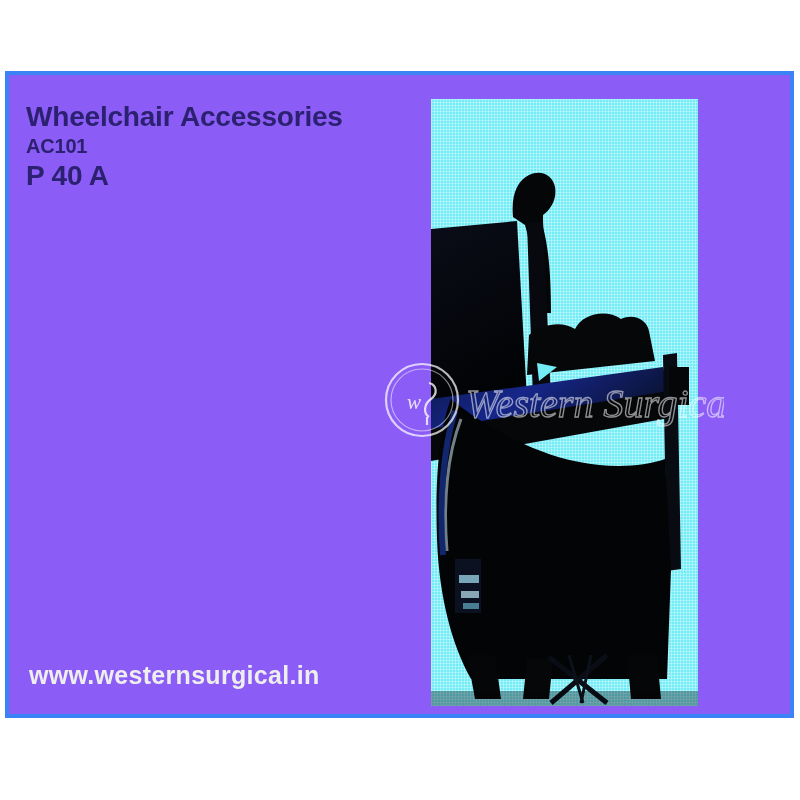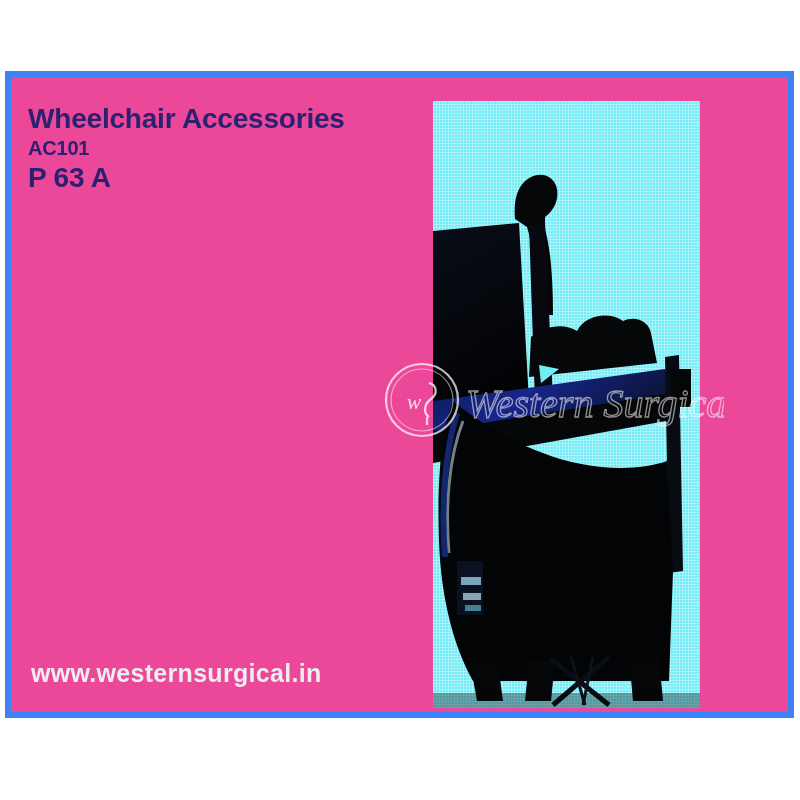--- a/index.html
+++ b/index.html
@@ -19,22 +19,22 @@
     background: #ffffff;
   }
 
   
   .product-card {
     position: absolute;
     left: 5px;
     top: 71px;
     width: 789px;
     height: 647px;
-    background: #ec4899;
-    border: 6px solid #3b82f6;
+    background: #8b5cf6;
+    border: 4px solid #3b82f6;
     box-sizing: border-box;
   }
 
   
   .text-block {
     position: absolute;
     left: 17px;
     top: 25px;
     width: 400px;
   }
@@ -149,21 +149,21 @@
 </head>
 <body>
 
 <div id="page">
 
   <div class="product-card">
 
     <div class="text-block">
       <div class="product-title">Wheelchair Accessories</div>
       <div class="product-code">AC101</div>
-      <div class="product-variant">P 63 A</div>
+      <div class="product-variant">P 40 A</div>
     </div>
 
     <div class="site-url">www.westernsurgical.in</div>
 
     <div class="photo-wrap">
       <div class="photo">
         <svg viewBox="0 0 267 607" preserveAspectRatio="none">
           <defs>
             <linearGradient id="frameBlue" x1="0" y1="0" x2="1" y2="0.4">
               <stop offset="0%" stop-color="#0d1a4e"></stop>

